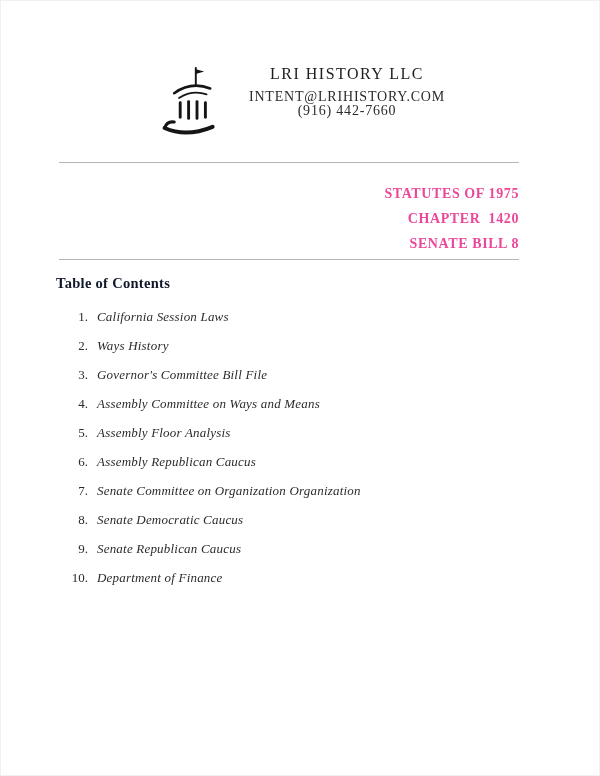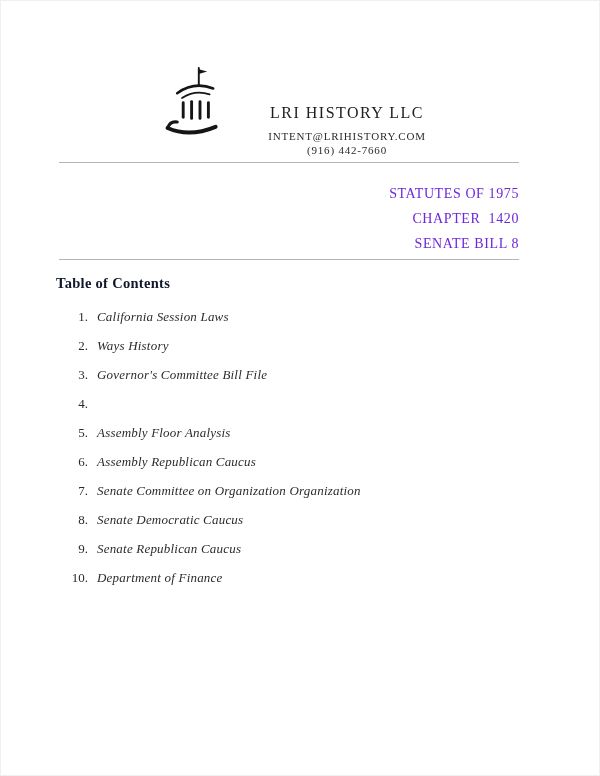--- a/index.html
+++ b/index.html
@@ -32,31 +32,30 @@
   .logo-wrap {
     width: 72px;
     height: 78px;
     margin-right: 22px;
     margin-top: 6px;
   }
   .contact-block {
     text-align: center;
     padding-top: 6px;
     min-width: 190px;
-    margin-top: 39px;
   }
   .company-name {
     font-size: 16px;
     letter-spacing: 1.5px;
     color: #1d1d1d;
     margin-bottom: 7px;
     white-space: pre;
   }
   .contact-line {
-    font-size: 11px;
+    font-size: 14px;
     letter-spacing: 0.8px;
     color: #2b2b2b;
     line-height: 14px;
     white-space: pre;
   }
 
   
   .rule {
     position: absolute;
     left: 58px;
@@ -68,23 +67,23 @@
   .rule-2 { top: 258px; }
 
   
   .reference {
     position: absolute;
     top: 180px;
     right: 80px;
     text-align: right;
   }
   .reference .ref-line {
-    font-weight: normal;
+    font-weight: bold;
     font-size: 14px;
-    color: #6d28d9;
+    color: #ec4899;
     letter-spacing: 0.6px;
     line-height: 25px;
     white-space: pre;
   }
 
   
   .toc-title {
     position: absolute;
     top: 274px;
     left: 55px;
@@ -170,20 +169,21 @@
     <div class="toc-item">
       <span class="toc-num">2.</span>
       <span class="toc-label">Ways History</span>
     </div>
     <div class="toc-item">
       <span class="toc-num">3.</span>
       <span class="toc-label">Governor's Committee Bill File</span>
     </div>
     <div class="toc-item">
       <span class="toc-num">4.</span>
+      <span class="toc-label">Assembly Committee on Ways and Means</span>
     </div>
     <div class="toc-item">
       <span class="toc-num">5.</span>
       <span class="toc-label">Assembly Floor Analysis</span>
     </div>
     <div class="toc-item">
       <span class="toc-num">6.</span>
       <span class="toc-label">Assembly Republican Caucus</span>
     </div>
     <div class="toc-item">

